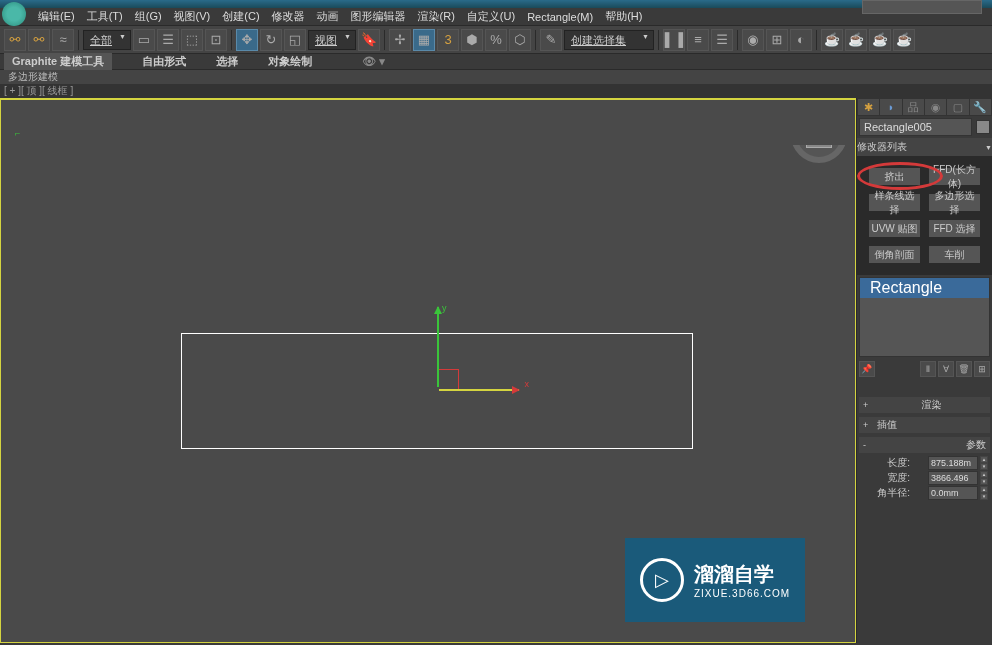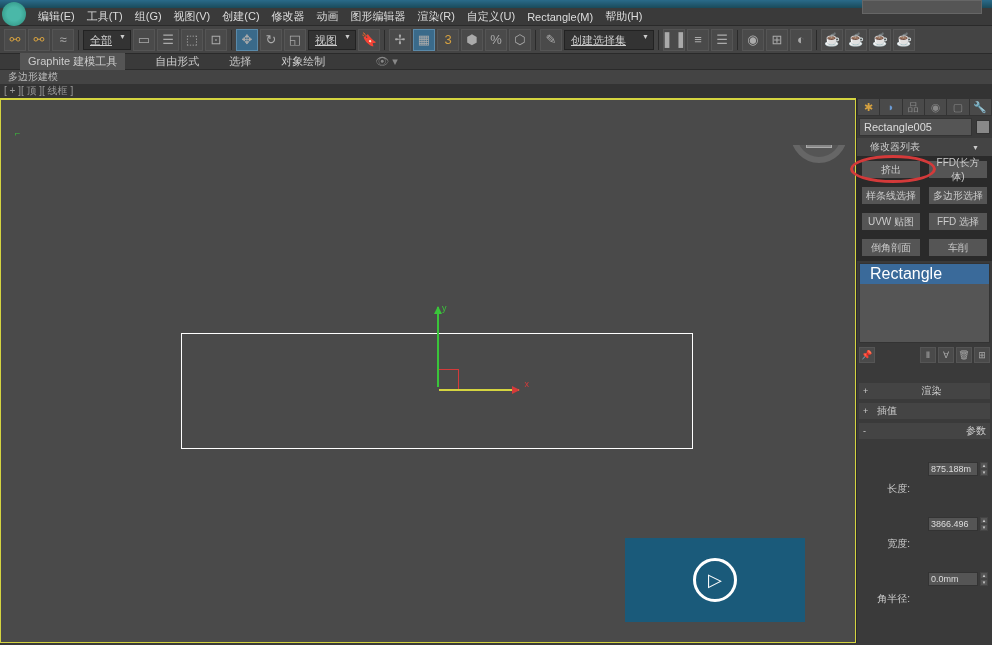--- a/index.html
+++ b/index.html
@@ -107,22 +107,23 @@
       margin: 0 2px;
     }
     
     
     .ribbon-tabs {
       height: 16px;
       background: #3a3a3a;
       display: flex;
       align-items: center;
       gap: 30px;
-      padding-left: 20px;
+      padding-left: 4px;
       border-bottom: 1px solid #2a2a2a;
+      font-weight: bold;
     }
     .ribbon-tab {
       color: #ccc;
       font-size: 11px;
       cursor: pointer;
     }
     .ribbon-tab.active {
       background: #555;
       padding: 1px 8px;
     }
@@ -358,37 +359,37 @@
       border: 1px solid #333;
     }
     .name-row {
       display: flex;
       align-items: center;
     }
     .name-row .object-name { flex: 1; }
     
     .modifier-header {
       background: #444;
-      padding: 2px 13px;
+      padding: 2px 0;
       font-size: 10px;
       color: #ccc;
       display: flex;
       align-items: center;
       justify-content: space-between;
     }
     .modifier-header::after {
       content: '▼';
       font-size: 7px;
     }
     
     .modifier-grid {
       display: grid;
       grid-template-columns: 1fr 1fr;
       gap: 9px;
-      padding: 5px;
+      padding: 12px;
       background: #2a2a2a;
     }
     .modifier-btn {
       background: #555;
       padding: 2px;
       font-size: 10px;
       color: #ccc;
       text-align: center;
       cursor: pointer;
       height: 17px;
@@ -466,21 +467,20 @@
     .param-row {
       display: flex;
       align-items: center;
       justify-content: flex-end;
       gap: 2px;
       margin: 1px 0;
     }
     .param-label {
       font-size: 10px;
       color: #ccc;
-      margin-top: 40px;
     }
     .param-input {
       background: #555;
       border: 1px solid #333;
       color: #ddd;
       width: 50px;
       height: 14px;
       font-size: 9px;
       padding: 0 2px;
       margin-left: 16px;
@@ -587,20 +587,24 @@
         </div>
         <div class="gizmo-box"></div>
       </div>
       <div class="viewcube">
         <div class="viewcube-ring">
           <div class="viewcube-cube">上</div>
         </div>
       </div>
       <div class="watermark">
         <div class="watermark-icon">▷</div>
+        <div class="watermark-text">
+          <div class="watermark-title">溜溜自学</div>
+          <div class="watermark-sub">ZIXUE.3D66.COM</div>
+        </div>
       </div>
     </div>
     <div class="bottom-viewport">
       <span class="bottom-gizmo">⌐</span>
     </div>
   </div>
 
   <div class="right-panel">
     <div class="panel-icons">
       <div class="panel-icon orange">✱</div>

